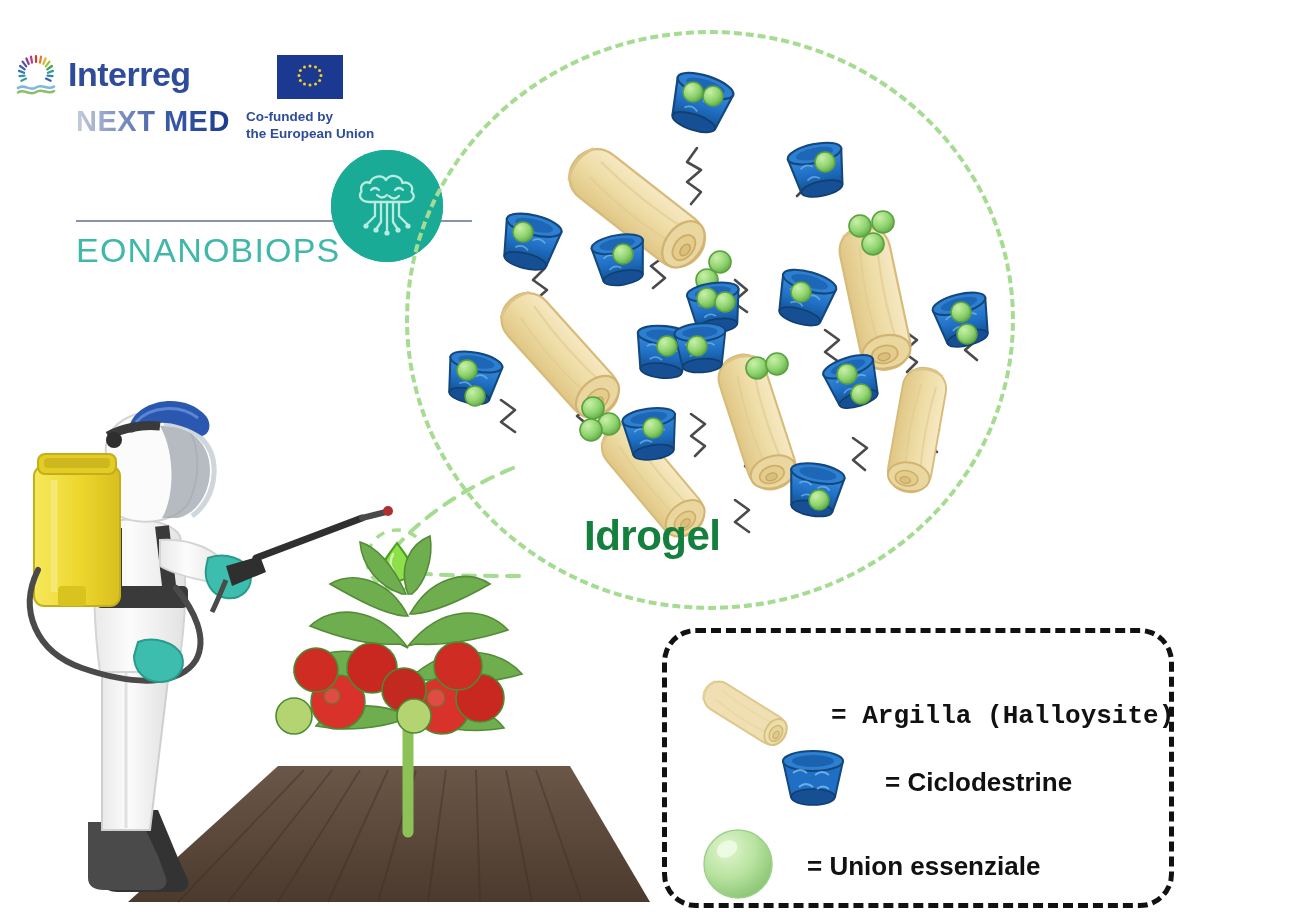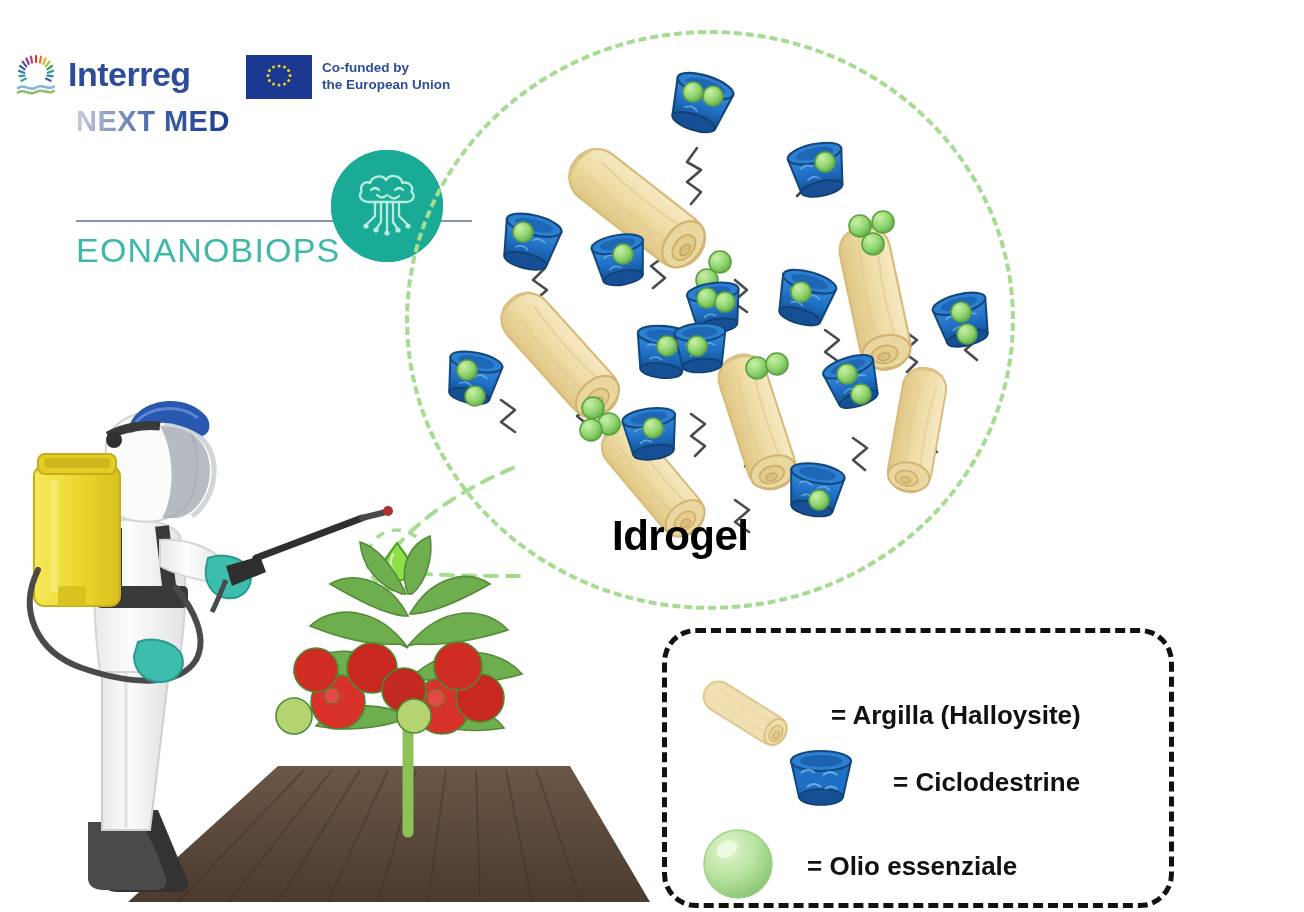--- a/index.html
+++ b/index.html
@@ -50,20 +50,21 @@
     color: #2f4c9b;
     line-height: 1;
   }
   .eu-row {
     position: absolute;
     left: 232px;
     top: 3px;
     display: flex;
     align-items: center;
     gap: 10px;
+    flex-direction: column;
   }
   .eu-flag {
     width: 66px; height: 44px;
     background: #1b3991;
     position: relative;
     flex: 0 0 auto;
   }
   .eu-text {
     font-size: 13.5px;
     font-weight: bold;
@@ -128,24 +129,23 @@
     top: 450px;
     width: 180px;
     height: 180px;
   }
   .idrogel-label {
     position: absolute;
     left: 584px;
     top: 515px;
     font-size: 42px;
     font-weight: bold;
-    color: #000000;
+    color: #15803d;
     letter-spacing: -0.5px;
     line-height: 1;
-    margin-left: 28px;
   }
   .nano-canvas {
     position: absolute;
     left: 405px;
     top: 30px;
     width: 610px;
     height: 580px;
   }
 
   
@@ -176,22 +176,22 @@
   .legend-row .glyph {
     flex: 0 0 auto;
     position: relative;
   }
   .legend-text {
     font-size: 26px;
     font-weight: bold;
     color: #111111;
     white-space: nowrap;
   }
-  .row-clay  { left: 22px; top: 30px; }
-  .row-cd    { left: 112px; top: 112px; }
+  .row-clay  { left: 22px; top: 30px; font-family: Liberation Mono, monospace; }
+  .row-cd    { left: 104px; top: 112px; }
   .row-oil   { left: 32px; top: 192px; }
   .row-clay .legend-text { margin-left: 30px; }
   .row-cd   .legend-text { margin-left: 30px; }
   .row-oil  .legend-text { margin-left: 30px; }
 </style>
 </head>
 <body>
 
 <div class="stage">
 
@@ -590,17 +590,17 @@
             <radialGradient id="oilLeg" cx="34%" cy="28%" r="76%">
               <stop offset="0%" stop-color="#e2f5cf"></stop>
               <stop offset="55%" stop-color="#b8e3a0"></stop>
               <stop offset="100%" stop-color="#8cc675"></stop>
             </radialGradient>
           </defs>
           <circle cx="39" cy="39" r="34" fill="url(#oilLeg)" stroke="#9fd08b" stroke-width="1.5"></circle>
           <ellipse cx="28" cy="24" rx="11" ry="8" fill="#f0fbe6" opacity=".85" transform="rotate(-30 28 24)"></ellipse>
         </svg>
       </span>
-      <span class="legend-text">= Olio essenziale</span>
+      <span class="legend-text">= Union essenziale</span>
     </div>
   </div>
 
 </div>
 
 </body></html>

